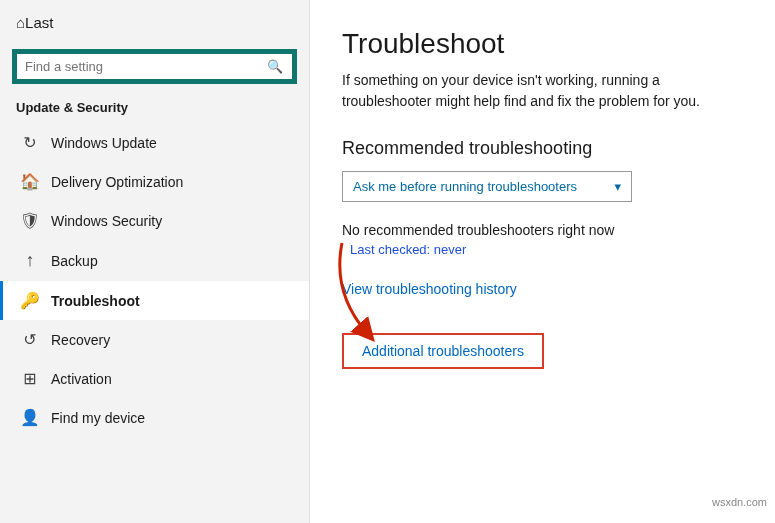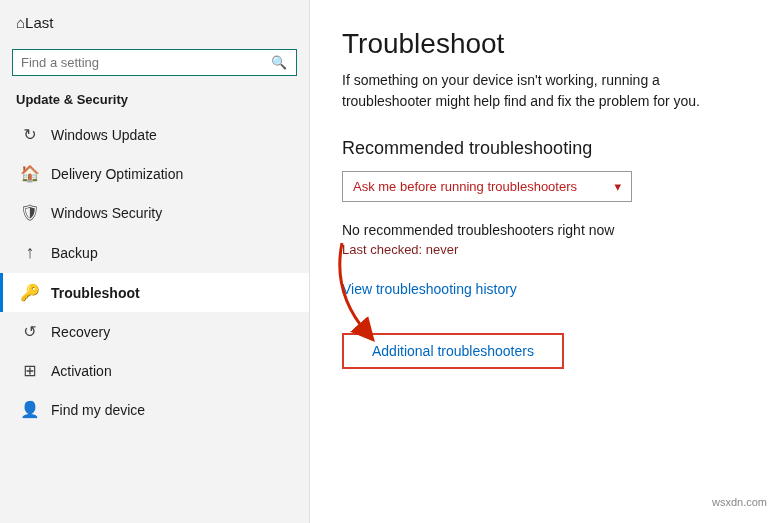--- a/index.html
+++ b/index.html
@@ -31,21 +31,21 @@
       padding: 14px 16px;
       cursor: pointer;
       font-size: 15px;
       color: #1a1a1a;
     }
 
     .search-box {
       margin: 4px 12px 10px 12px;
       display: flex;
       align-items: center;
-      border: 1px solid #0f766e;
+      border: 5px solid #0f766e;
       background: #fff;
       padding: 5px 8px;
     }
     .search-box input {
       border: none;
       outline: none;
       background: transparent;
       flex: 1;
       font-size: 13px;
       color: #555;
@@ -130,53 +130,54 @@
       border: 1px solid #999;
       background: #fff;
       padding: 7px 10px;
       width: 290px;
       margin-bottom: 20px;
       cursor: pointer;
       justify-content: space-between;
     }
     .dropdown-select span {
       font-size: 13px;
-      color: #b91c1c;
+      color: #0369a1;
     }
     .dropdown-chevron {
       font-size: 12px;
       color: #444;
     }
 
     .no-troubleshooter {
       font-size: 14px;
       color: #1a1a1a;
       margin-bottom: 4px;
       font-weight: 400;
     }
 
     .last-checked {
       font-size: 13px;
-      color: #7f1d1d;
+      color: #1d4ed8;
       margin-bottom: 24px;
+      margin-left: 8px;
     }
 
     .link-text {
       font-size: 14px;
       color: #0067c0;
       cursor: pointer;
       margin-bottom: 28px;
       display: inline-block;
     }
 
     .additional-btn {
       display: inline-block;
       border: 2px solid #d83b2a;
       color: #0067c0;
-      padding: 8px 28px;
+      padding: 8px 18px;
       font-size: 14px;
       cursor: pointer;
       background: #fff;
       font-weight: 400;
     }
 
     .watermark {
       position: absolute;
       bottom: 15px;
       right: 8px;

